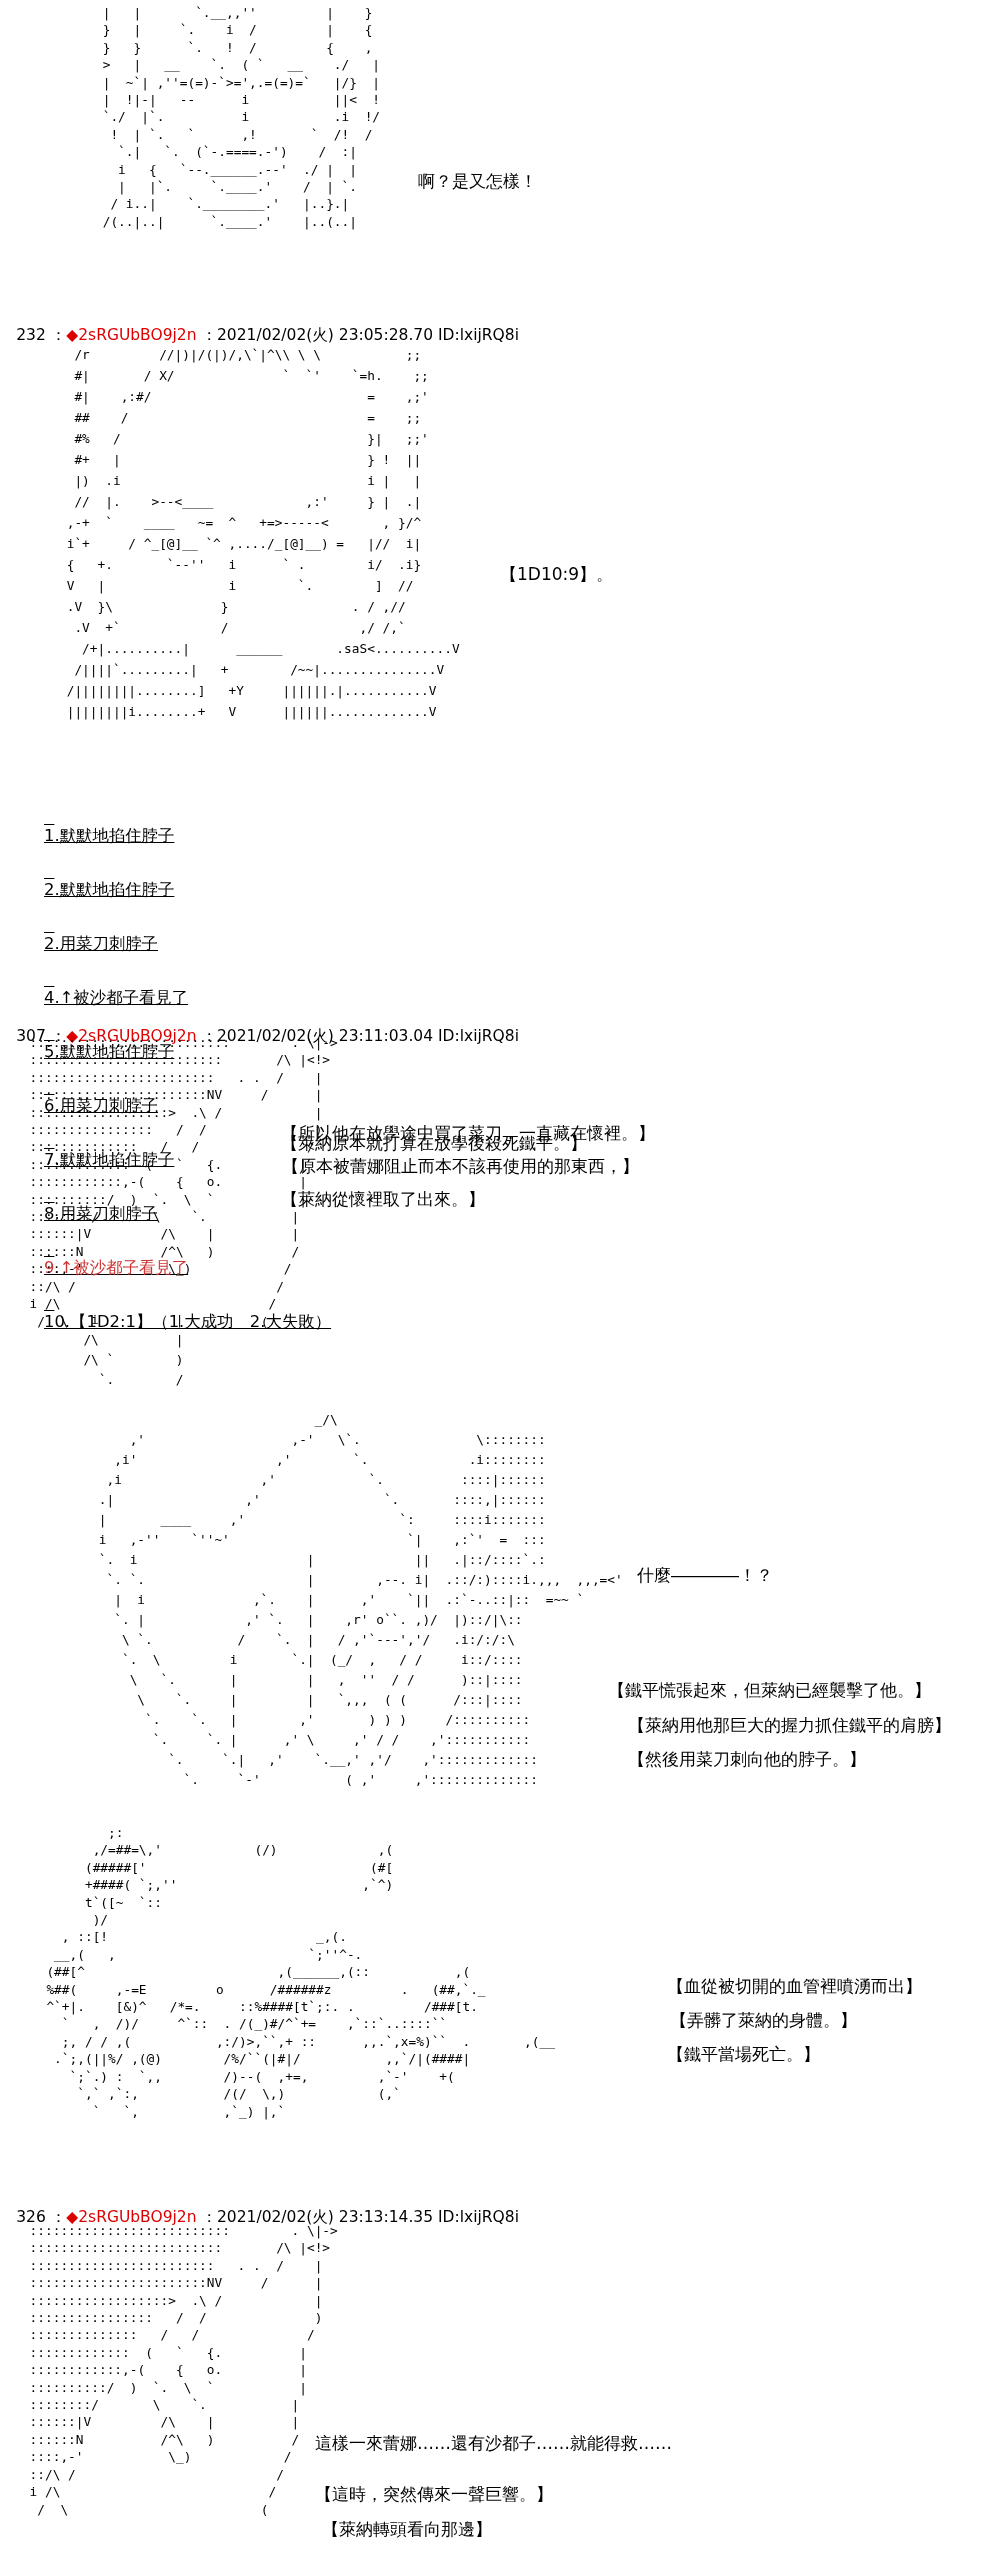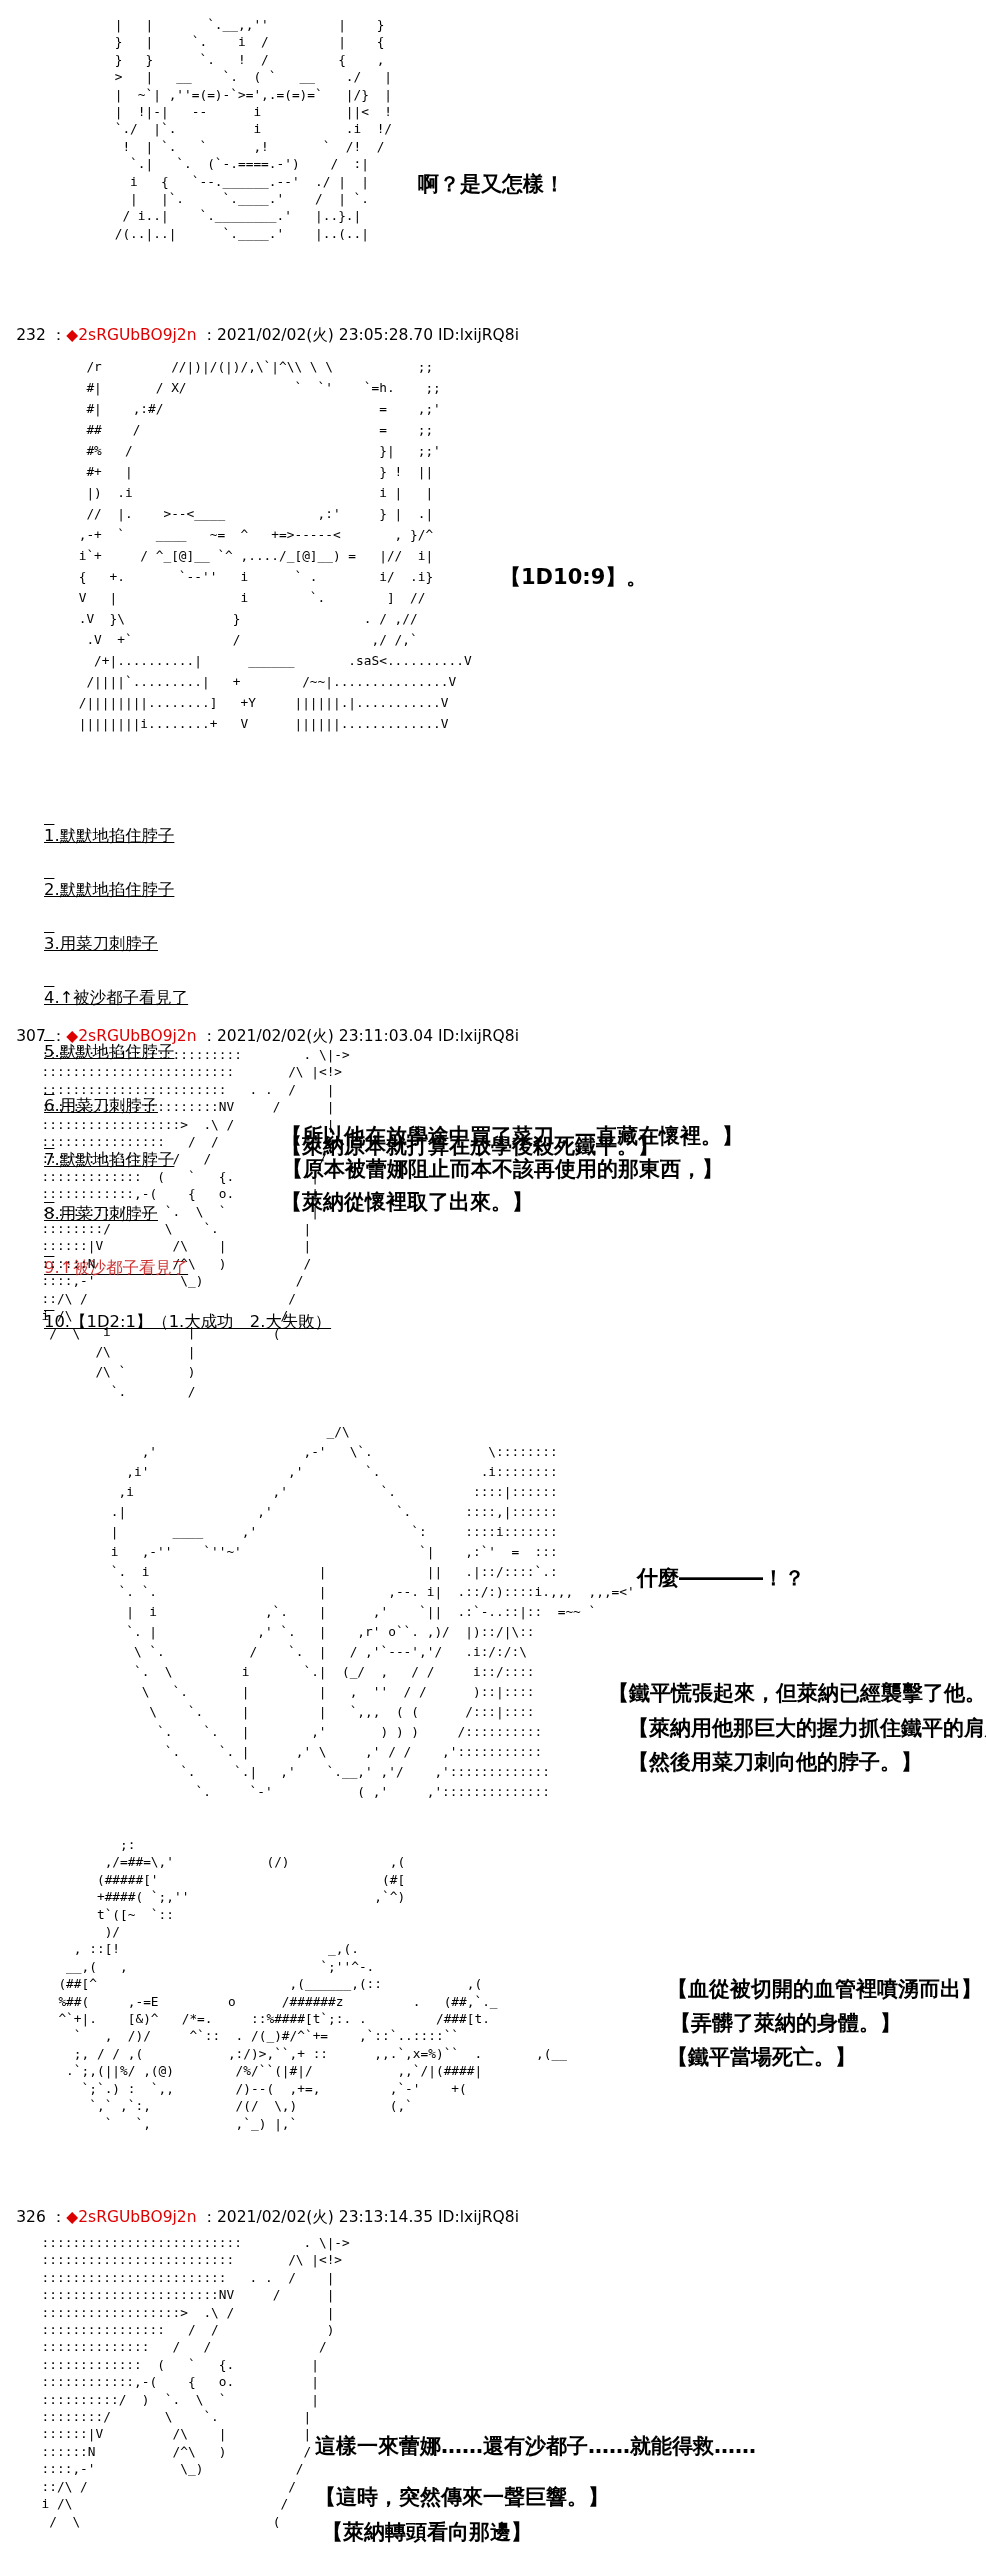--- a/index.html
+++ b/index.html
@@ -2,32 +2,32 @@
 <html style="--bg: #ffffff; --ink: #000000; --trip: #dd0000; --highlight: #cc3333;font-size:14.6px"><head>
 <meta charset="utf-8">
 <style>
   html,body{margin:0;padding:0;}
   body{
     width:987px;height:2576px;position:relative;
     background:var(--bg,#ffffff);color:var(--ink,#000000);
     font-family:"DejaVu Sans",sans-serif;overflow:hidden;
   }
   .aa{
-    position:absolute;margin:16px;white-space:pre;
+    position:absolute;margin:4px;white-space:pre;
     font-family:"DejaVu Sans Mono",monospace;
     font-size:12.8px;line-height:17.4px;color:var(--ink,#000);
   }
   .hdr{
     position:absolute;white-space:pre;
     font-size:15.5px;color:var(--ink,#000);
   }
   .hdr .trip{color:var(--trip,#dd0000);}
   .txt{
     position:absolute;white-space:pre;
-    font-size:21px;color:var(--ink,#000);font-weight:bold;
+    font-size:17px;color:var(--ink,#000);
   }
   .choices{position:absolute;font-size:16.4px;line-height:18px;white-space:pre;text-decoration:underline;}
   .choices .red{color:var(--highlight,#cc3333);}
 </style>
 </head>
 <body>
 
 <pre class="aa" style="left:91px;top:0px"> |   |       `.__,,''         |    }
  }   |     `.    i  /         |    {
  }   }      `.   !  /         {    ,
@@ -61,21 +61,21 @@
  .V  }\              }                . / ,//
   .V  +`             /                 ,/ /,`
    /+|..........|      ______       .saS&lt;..........V
   /||||`.........|   +        /~~|...............V
  /||||||||........]   +Y     ||||||.|...........V
  ||||||||i........+   V      ||||||.............V</pre>
 <div class="txt" style="left:500px;top:563px">【1D10:9】。</div>
 <div class="choices" style="left:44px;top:791px">
   <div>1.默默地掐住脖子</div>
   <div>2.默默地掐住脖子</div>
-  <div>3.用菜刀刺脖子</div>
+  <div>2.用菜刀刺脖子</div>
   <div>4.↑被沙都子看見了</div>
   <div>5.默默地掐住脖子</div>
   <div>6.用菜刀刺脖子</div>
   <div>7.默默地掐住脖子</div>
   <div>8.用菜刀刺脖子</div>
   <div class="red">9.↑被沙都子看見了</div>
   <div>10.【1D2:1】（1.大成功　2.大失敗）</div>
 </div>
 
 <div class="hdr" style="left:6.4px;top:1008px">

